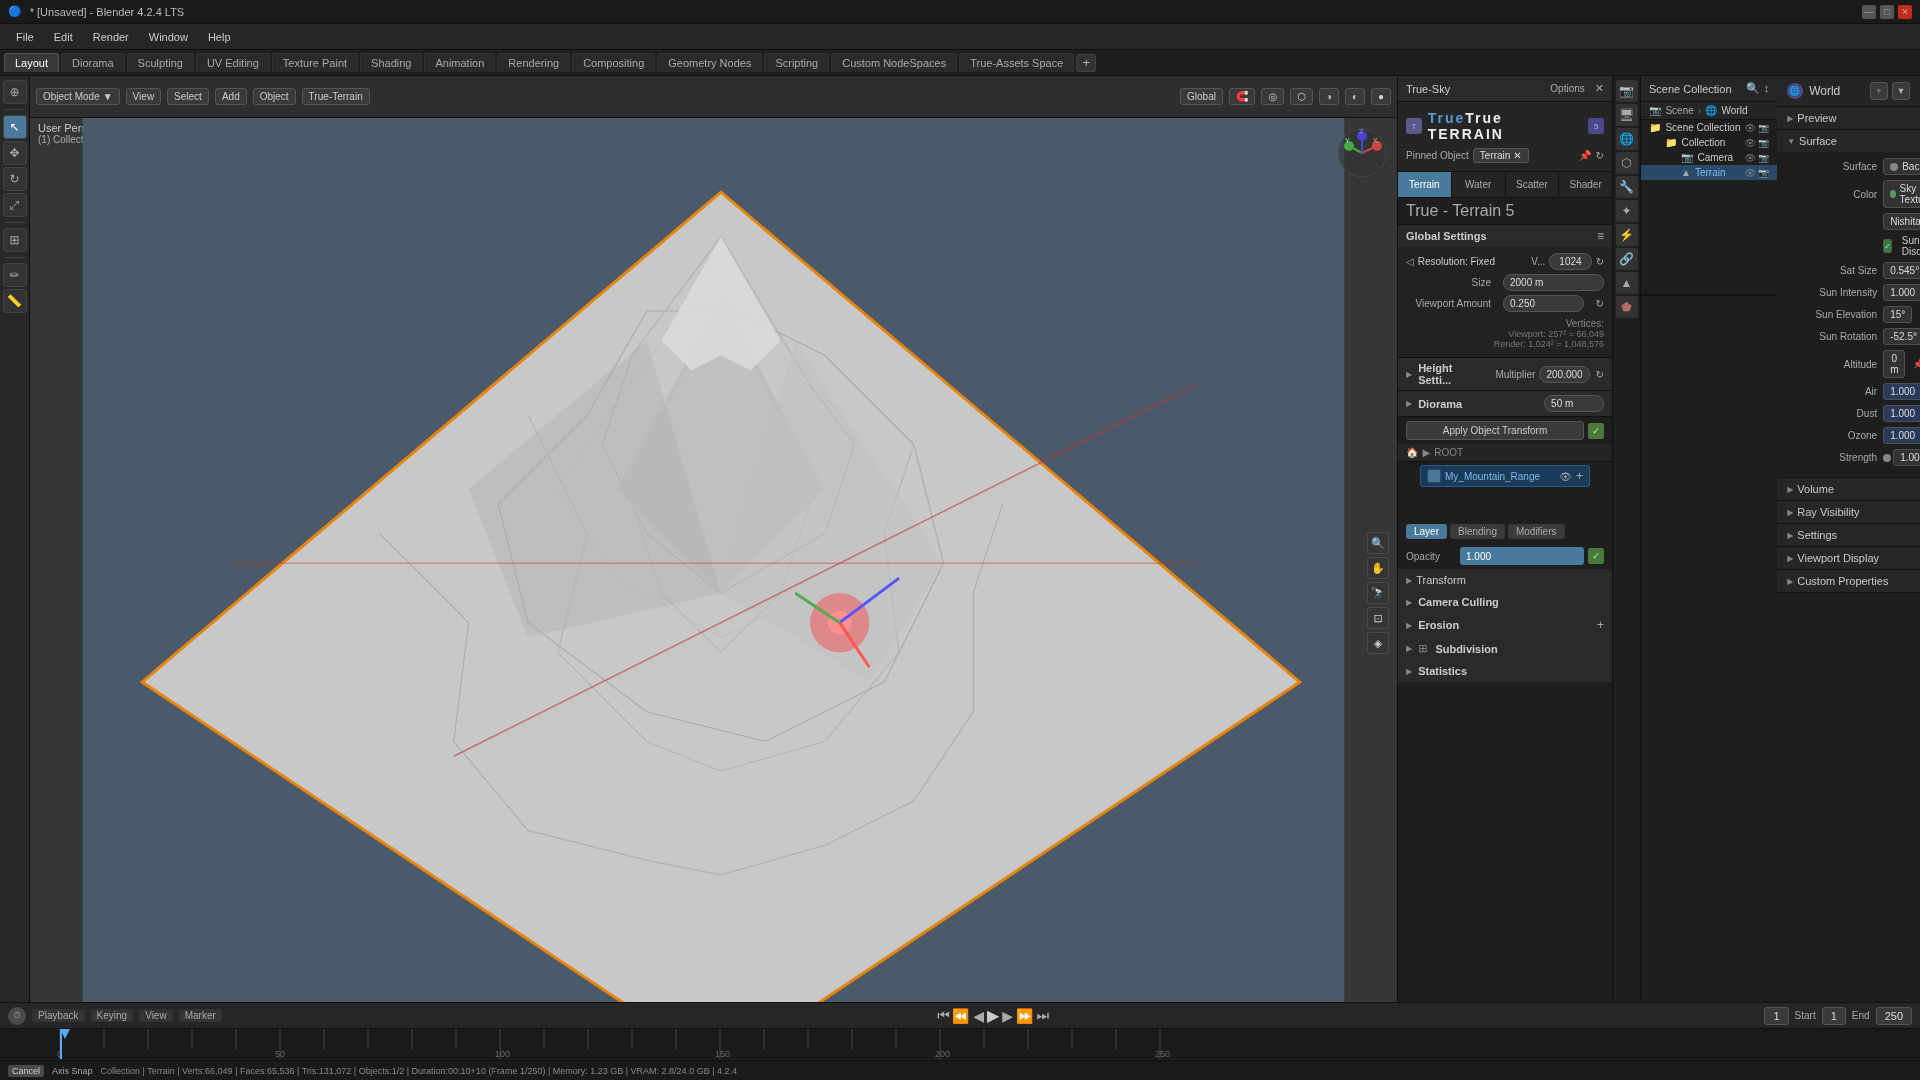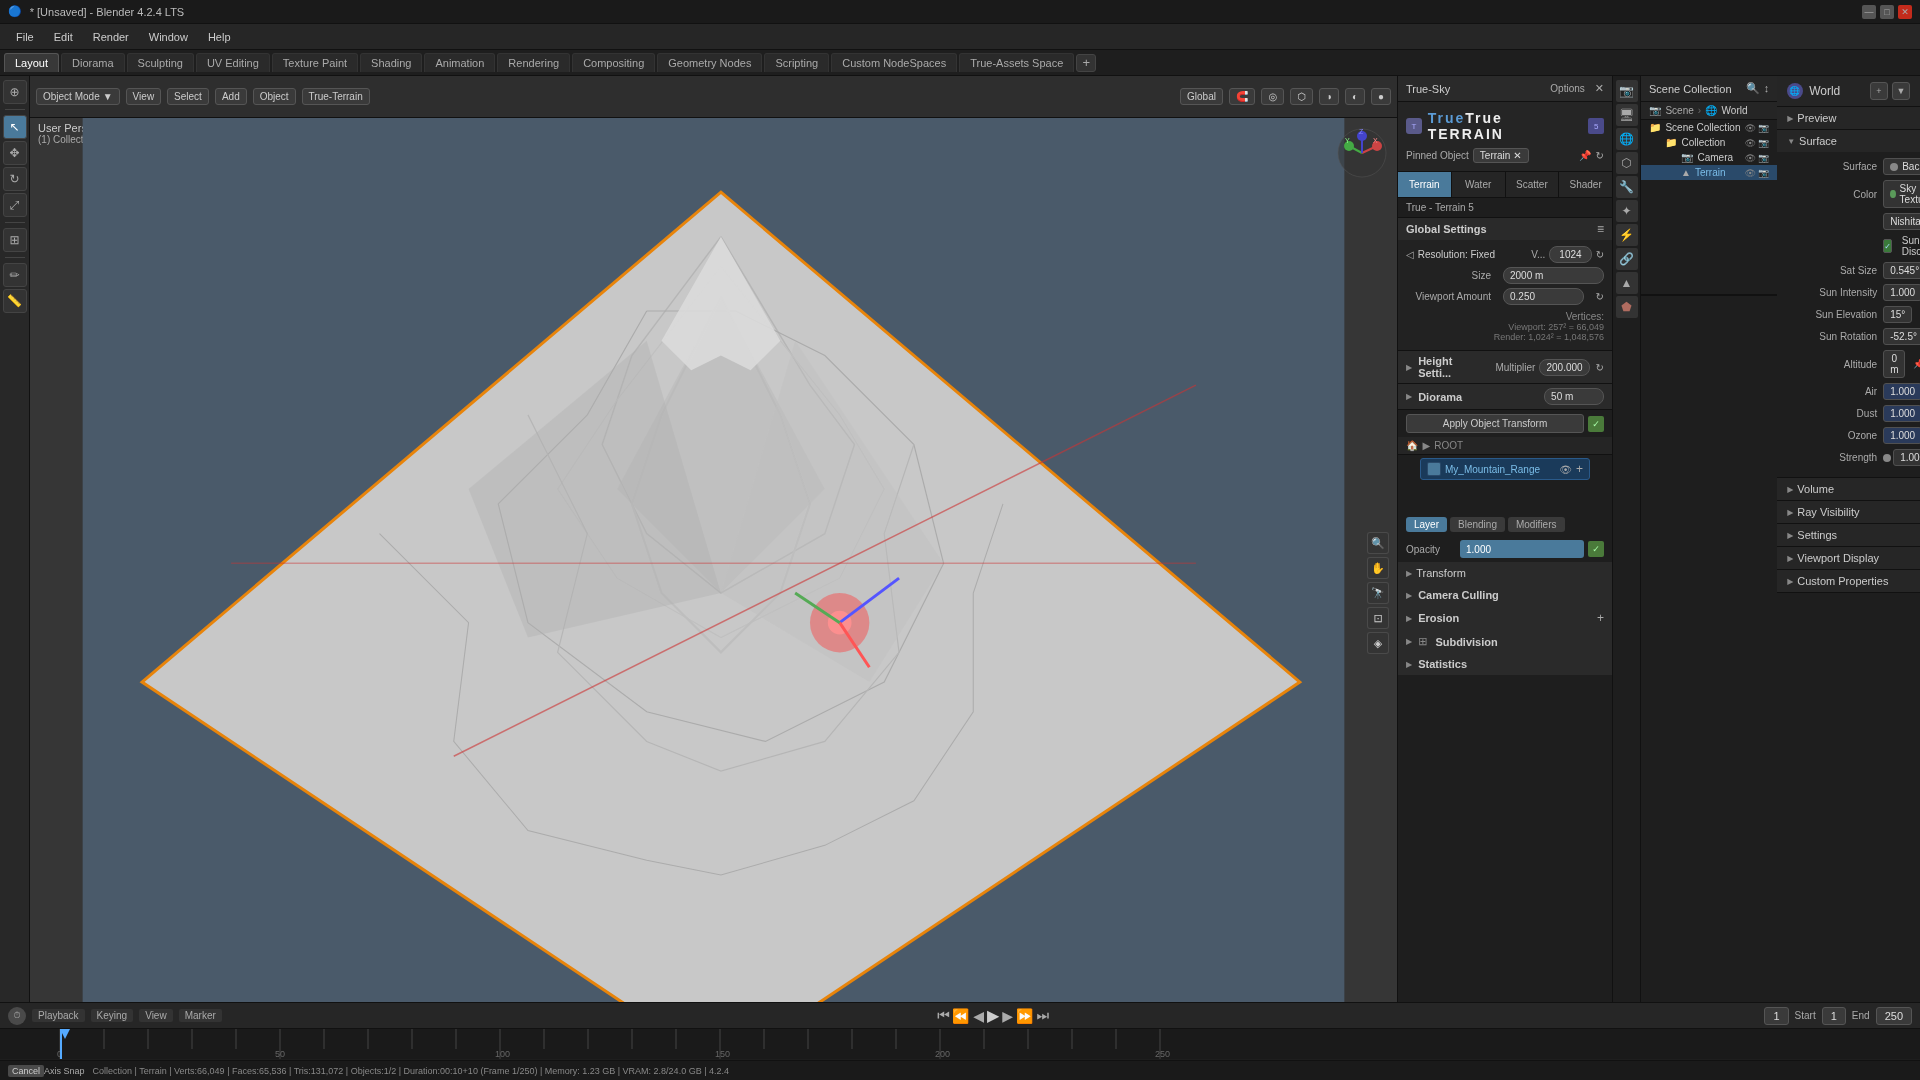--- a/index.html
+++ b/index.html
@@ -252,21 +252,21 @@
       border-right: 1px solid #111;
     }
     .ptab:last-child { border-right: none; }
     .ptab.active {
       background: #4a7a9b;
       color: #fff;
     }
 
     .tt-subtitle {
       padding: 4px 8px;
-      font-size: 10px;
+      font-size: 16px;
       color: #aaa;
       border-bottom: 1px solid #111;
     }
 
     
     .panel-section {
       border-bottom: 1px solid #111;
     }
     .section-header {
       display: flex;
@@ -1246,18 +1246,18 @@
         <text x="495" y="28">100</text>
         <text x="715" y="28">150</text>
         <text x="935" y="28">200</text>
         <text x="1155" y="28">250</text>
       </g>
     </svg>
   </div>
 </div>
 
 <div id="status-bar">
-  <div style="display:flex;align-items:center;gap:0;">
+  <div style="display:flex;align-items:center;gap:8px;">
     <span style="background:#4a4a4a;border-radius:2px;padding:1px 4px;font-size:9px;color:#ccc;cursor:pointer;">Cancel</span>
     <span style="font-size:9px;color:#aaa;cursor:pointer;">Axis Snap</span>
   </div>
   <span style="flex:1;font-size:9px;color:#888;">Collection | Terrain | Verts:66,049 | Faces:65,536 | Tris:131,072 | Objects:1/2 | Duration:00:10+10 (Frame 1/250) | Memory: 1.23 GB | VRAM: 2.8/24.0 GB | 4.2.4</span>
 </div>
 
 </body></html>

